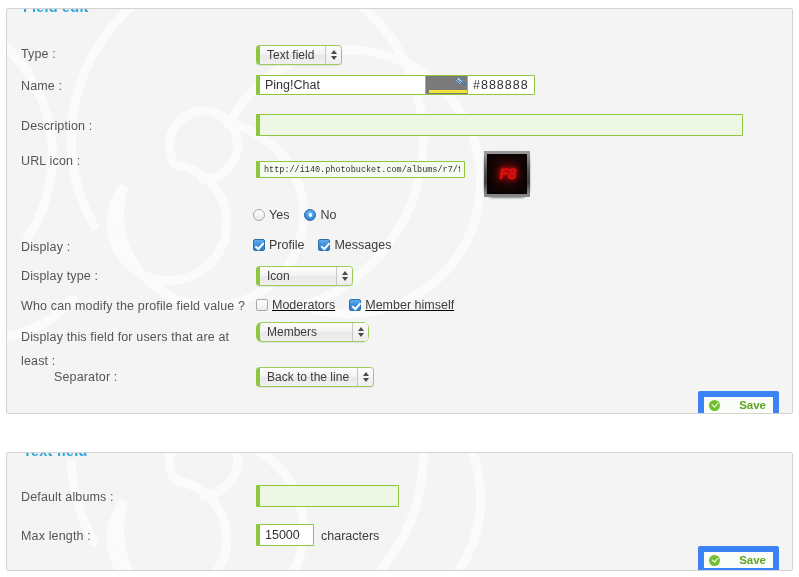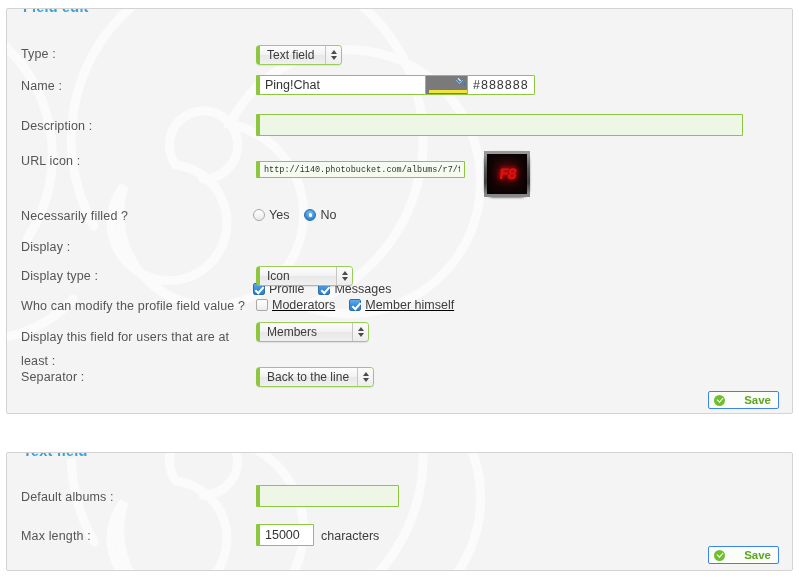--- a/index.html
+++ b/index.html
@@ -219,21 +219,21 @@
   }
 
   
   .savebtn {
     position: absolute;
     display: inline-flex;
     align-items: center;
     gap: 19px;
     box-sizing: border-box;
     background: #fbfdf8;
-    border: 1px solid #3b82f6;
+    border: 6px solid #3b82f6;
     border-radius: 2px;
     padding: 2px 7px 2px 5px;
     color: #5fa524;
     font-size: 11.5px;
     font-weight: bold;
     cursor: pointer;
   }
   .check-ic {
     width: 11px; height: 11px;
     border-radius: 50%;
@@ -337,38 +337,35 @@
       <input class="tinput" type="text" style="position: absolute; left: 249px; top: 105px; width: 487px; height: 22px;" value="">
 
       <div class="row" style="left:14px; top:145px;">
         <div class="lbl" style="width:232px;">URL icon :</div>
       </div>
       <input class="tinput mono" type="text" style="position: absolute; left: 249px; top: 152px; width: 209px; height: 17px;" value="http://i140.photobucket.com/albums/r7/fijea/I">
       <div class="icon-prev" style="left:477px; top:142px;">
         <span class="glyph">F8</span>
       </div>
 
-      <div class="row" style="left:14px; top:200px;">
-        <div class="lbl" style="width:232px;">Necessarily filled ?</div>
-      </div>
       <div class="optgrp" style="position:absolute; left:246px; top:199px;">
         <span class="opt">
           <span class="radio"></span>
           <span>Yes</span>
         </span>
         <span class="opt" style="margin-left:15px;">
           <span class="radio on"></span>
           <span>No</span>
         </span>
       </div>
 
       <div class="row" style="left:14px; top:231px;">
         <div class="lbl" style="width:232px;">Display :</div>
       </div>
-      <div class="optgrp" style="position:absolute; left:246px; top:229px;margin-top:44px;">
+      <div class="optgrp" style="position:absolute; left:246px; top:229px;">
         <span class="opt">
           <span class="cbox on"></span>
           <span>Profile</span>
         </span>
         <span class="opt" style="margin-left:14px;">
           <span class="cbox on"></span>
           <span>Messages</span>
         </span>
       </div>
 
@@ -393,30 +390,30 @@
         </span>
         <span class="opt" style="margin-left:14px;text-align:right;">
           <span class="cbox on"></span>
           <span>Member himself</span>
         </span>
       </div>
 
       <div class="row" style="left:14px; top:316px;">
         <div class="lbl" style="width:228px; line-height:24px;">Display this field for users that are at least :</div>
       </div>
-      <div class="msel" style="position:absolute; left:249px; top:313px; width:113px;">
+      <div class="msel" style="position:absolute; left:249px; top:313px; width:113px;border-radius:6px;">
         <span class="sel-text">Members</span>
         <span class="sel-arrows">
           <span class="arrow-up"></span>
             <span class="arrow-dn"></span>
         </span>
       </div>
 
       <div class="row" style="left:14px; top:361px;">
-        <div class="lbl" style="width:232px;">Separator :</div>
+        <div class="lbl" style="width:232px;margin-left:33px;">Separator :</div>
       </div>
       <div class="msel" style="position:absolute; left:249px; top:358px; width:118px;">
         <span class="sel-text">Back to the line</span>
         <span class="sel-arrows">
           <span class="arrow-up"></span>
             <span class="arrow-dn"></span>
         </span>
       </div>
 
       <div class="savebtn" style="right:13px; top:382px;">

